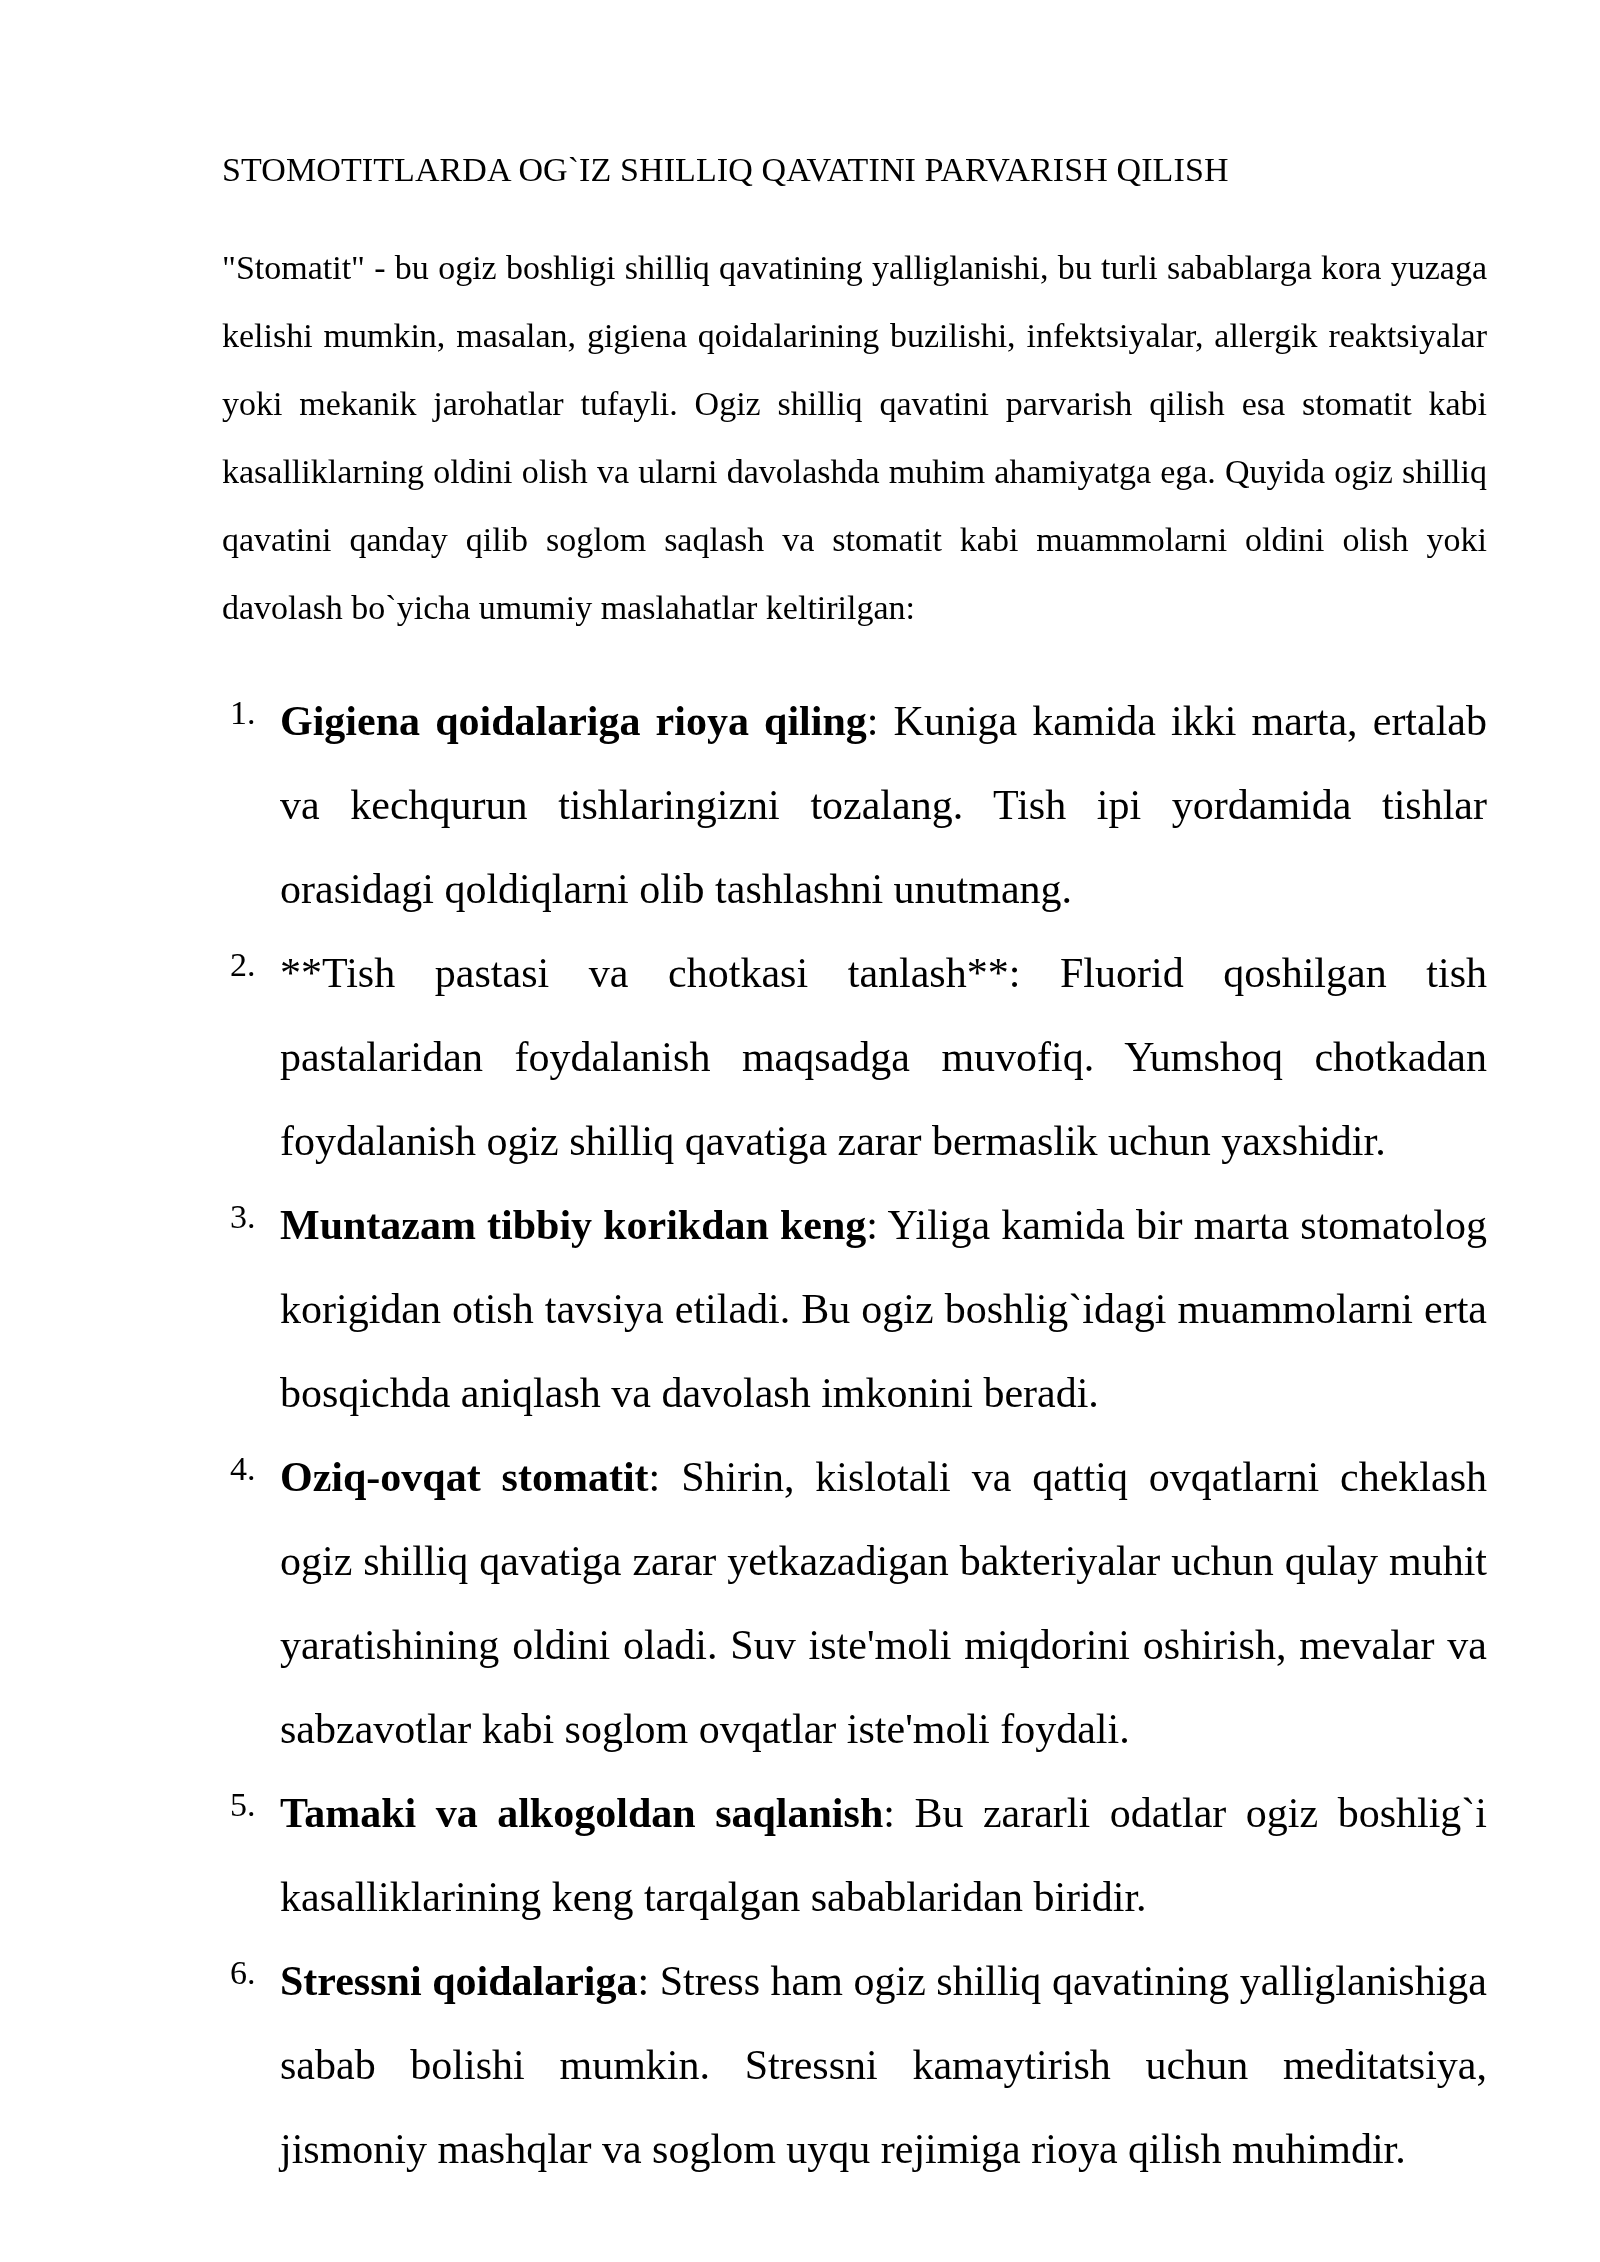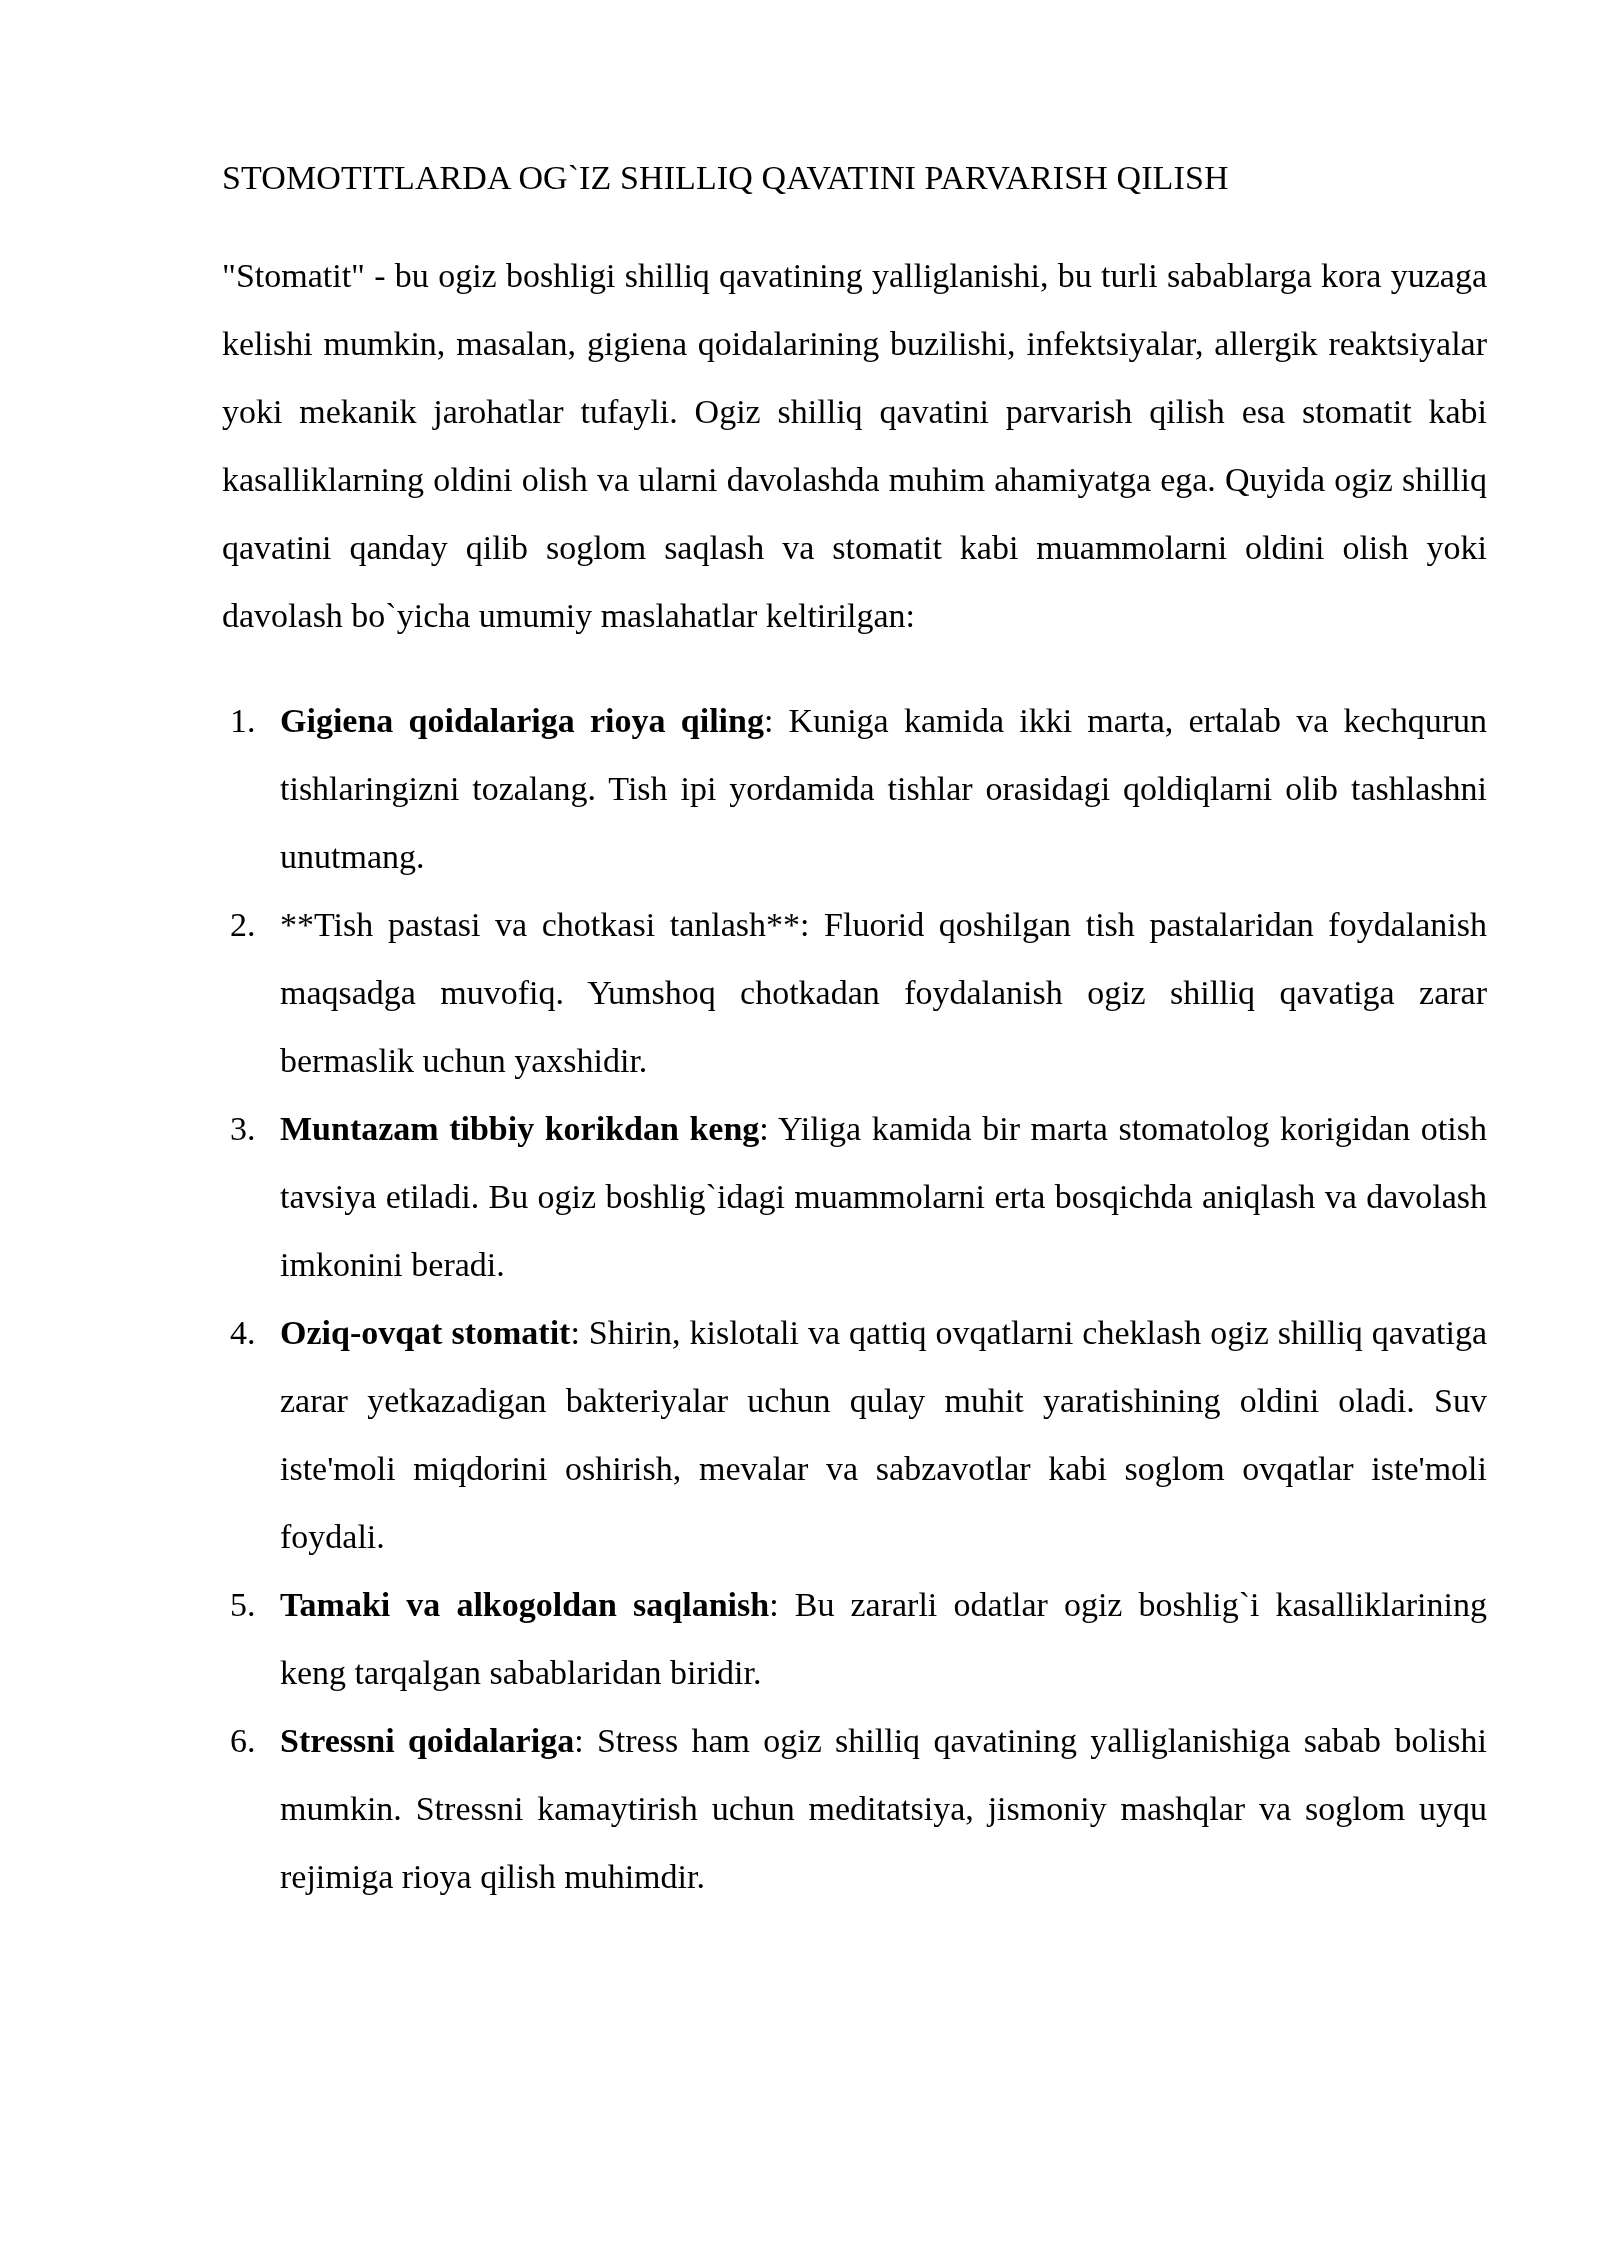--- a/index.html
+++ b/index.html
@@ -18,21 +18,21 @@
     position: relative;
     width: 1600px;
     height: 2262px;
     background: #ffffff;
     box-sizing: border-box;
     padding: 0;
   }
   .content {
     position: absolute;
     left: 222px;
-    top: 8px;
+    top: 0;
     width: 1265px;
   }
   .doc-title {
     font-size: 34px;
     line-height: 1.2;
     margin: 0;
     padding-top: 150px;
     font-weight: normal;
     text-align: left;
     letter-spacing: 0.1px;
@@ -50,21 +50,21 @@
   .tips-list {
     margin: 0;
     padding: 0;
     padding-top: 37px;
     list-style: none;
     counter-reset: tip;
   }
   .tip-item {
     position: relative;
     counter-increment: tip;
-    font-size: 34px;
+    font-size: 42px;
     line-height: 2.0;
     text-align: justify;
     text-justify: inter-word;
     text-align-last: left;
     padding-left: 58px;
     margin: 0;
   }
   .tip-item::before {
     content: counter(tip) ".";
     position: absolute;

